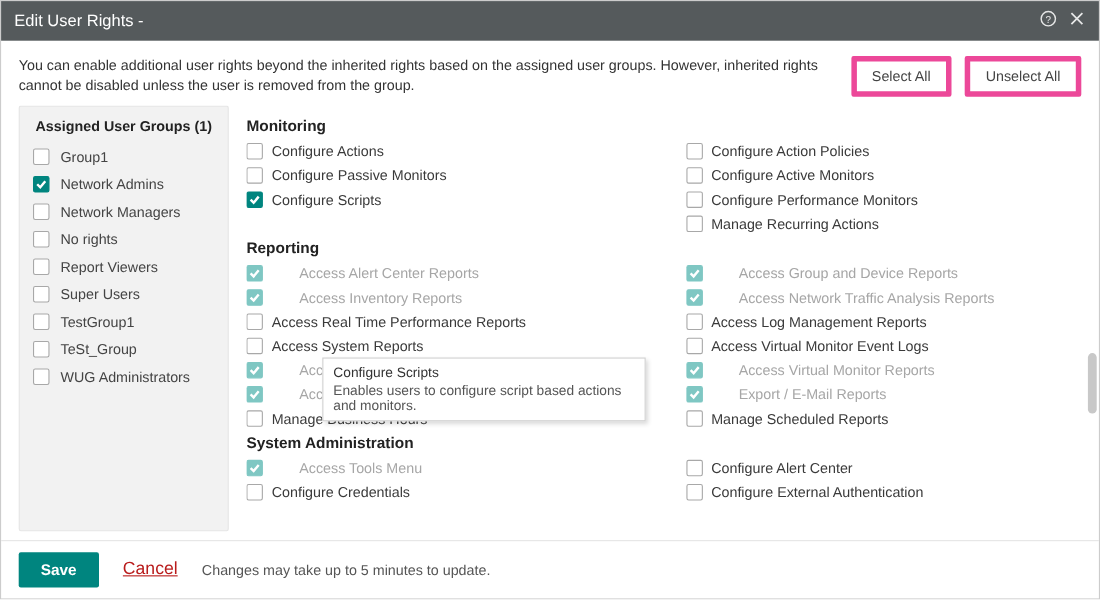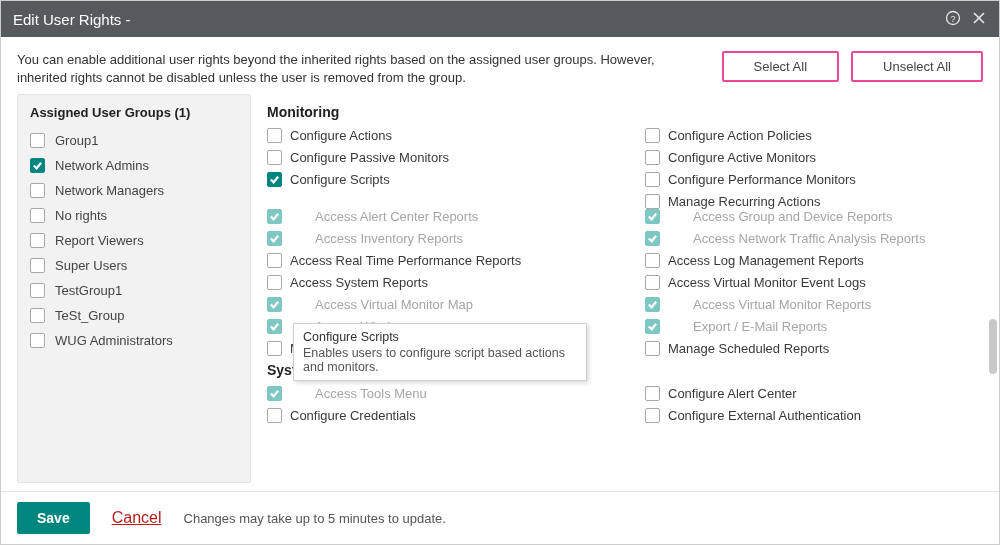--- a/index.html
+++ b/index.html
@@ -5,25 +5,25 @@
   * { box-sizing: border-box; }
   html, body { margin:0; padding:0; font-family: "Segoe UI", Arial, sans-serif; font-size:13px; color:#333; background:#fff; }
   .dialog { width:1000px; height:545px; border:1px solid #ccc; display:flex; flex-direction:column; position:relative; }
   .titlebar { background:#555a5c; color:#fff; height:36px; display:flex; align-items:center; padding:0 12px; font-size:15px; }
   .titlebar .spacer { flex:1; }
   .titlebar .icon { margin-left:10px; opacity:.85; cursor:pointer; }
 
   .top-row { display:flex; align-items:flex-start; padding:14px 16px 8px 16px; gap:16px; }
   .intro { flex:1; font-size:13px; color:#333; line-height:1.35; }
   .top-buttons { display:flex; gap:12px; }
-  .btn-outline { background:#fff; border:2px solid #ec4899; color:#444; padding:6px 30px; border-radius:2px; font-size:13px; cursor:pointer; }
+  .btn-outline { background:#fff; border:5px solid #ec4899; color:#444; padding:6px 14px; border-radius:2px; font-size:13px; cursor:pointer; }
 
   .body { flex:1; display:flex; padding:0 16px 8px 16px; gap:16px; overflow:hidden; position:relative; }
 
-  .sidebar { width:234px; background:#f2f2f2; border:1px solid #e5e5e5; border-radius:2px; padding:6px 6px; overflow:auto; }
+  .sidebar { width:191px; background:#f2f2f2; border:1px solid #e5e5e5; border-radius:2px; padding:6px 6px; overflow:auto;text-align:center; }
   .sidebar-title { font-weight:600; font-size:13px; padding:4px 6px 8px 6px; color:#222; }
   .group-item { display:flex; align-items:center; padding:5px 6px; gap:10px; font-size:13px; color:#444; cursor:pointer; }
 
   .chk { width:15px; height:15px; border:1px solid #a8a8a8; border-radius:2px; background:#fff; flex-shrink:0; display:inline-flex; align-items:center; justify-content:center; }
   .chk.checked { background:#00857f; border-color:#00857f; }
   .chk.checked.inherit { background:#7fc7c3; border-color:#7fc7c3; }
   .chk svg { display:none; }
   .chk.checked svg { display:block; }
 
   .rights-pane { flex:1; overflow:auto; position:relative; padding-top:4px; }
@@ -159,20 +159,21 @@
             <div class="right-item">
               <span class="chk"></span>
               <span class="label">Configure Performance Monitors</span>
             </div>
             <div class="right-item">
               <span class="chk"></span>
               <span class="label">Manage Recurring Actions</span>
             </div>
           </div>
         </div>
+        <div class="section-title">Reporting</div>
         <div class="rights-cols">
           <div class="col">
             <div class="right-item inherit">
               <span class="chk checked inherit">
                 <svg width="11" height="11" viewBox="0 0 12 12">
                   <path class="checkmark" d="M2 6 L5 9 L10 3"></path>
                 </svg>
               </span>
               <span class="label">Access Alert Center Reports</span>
             </div>

